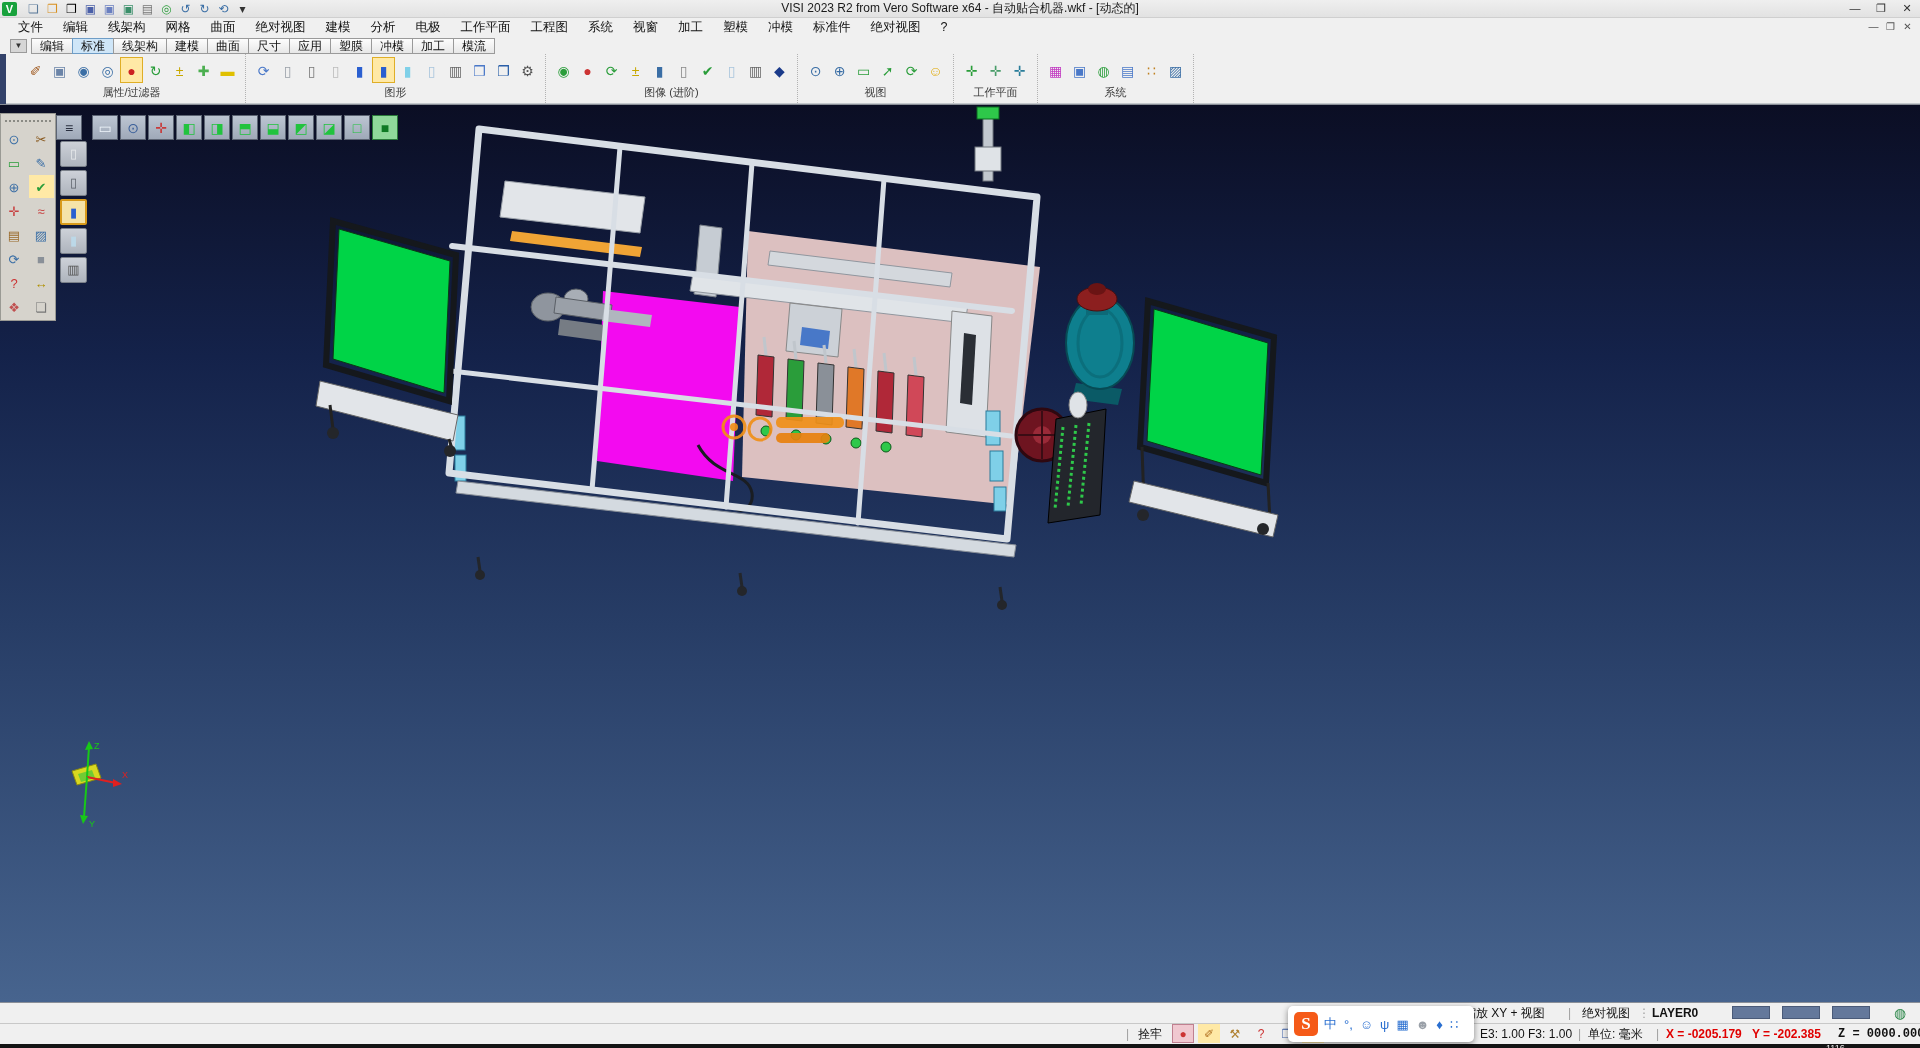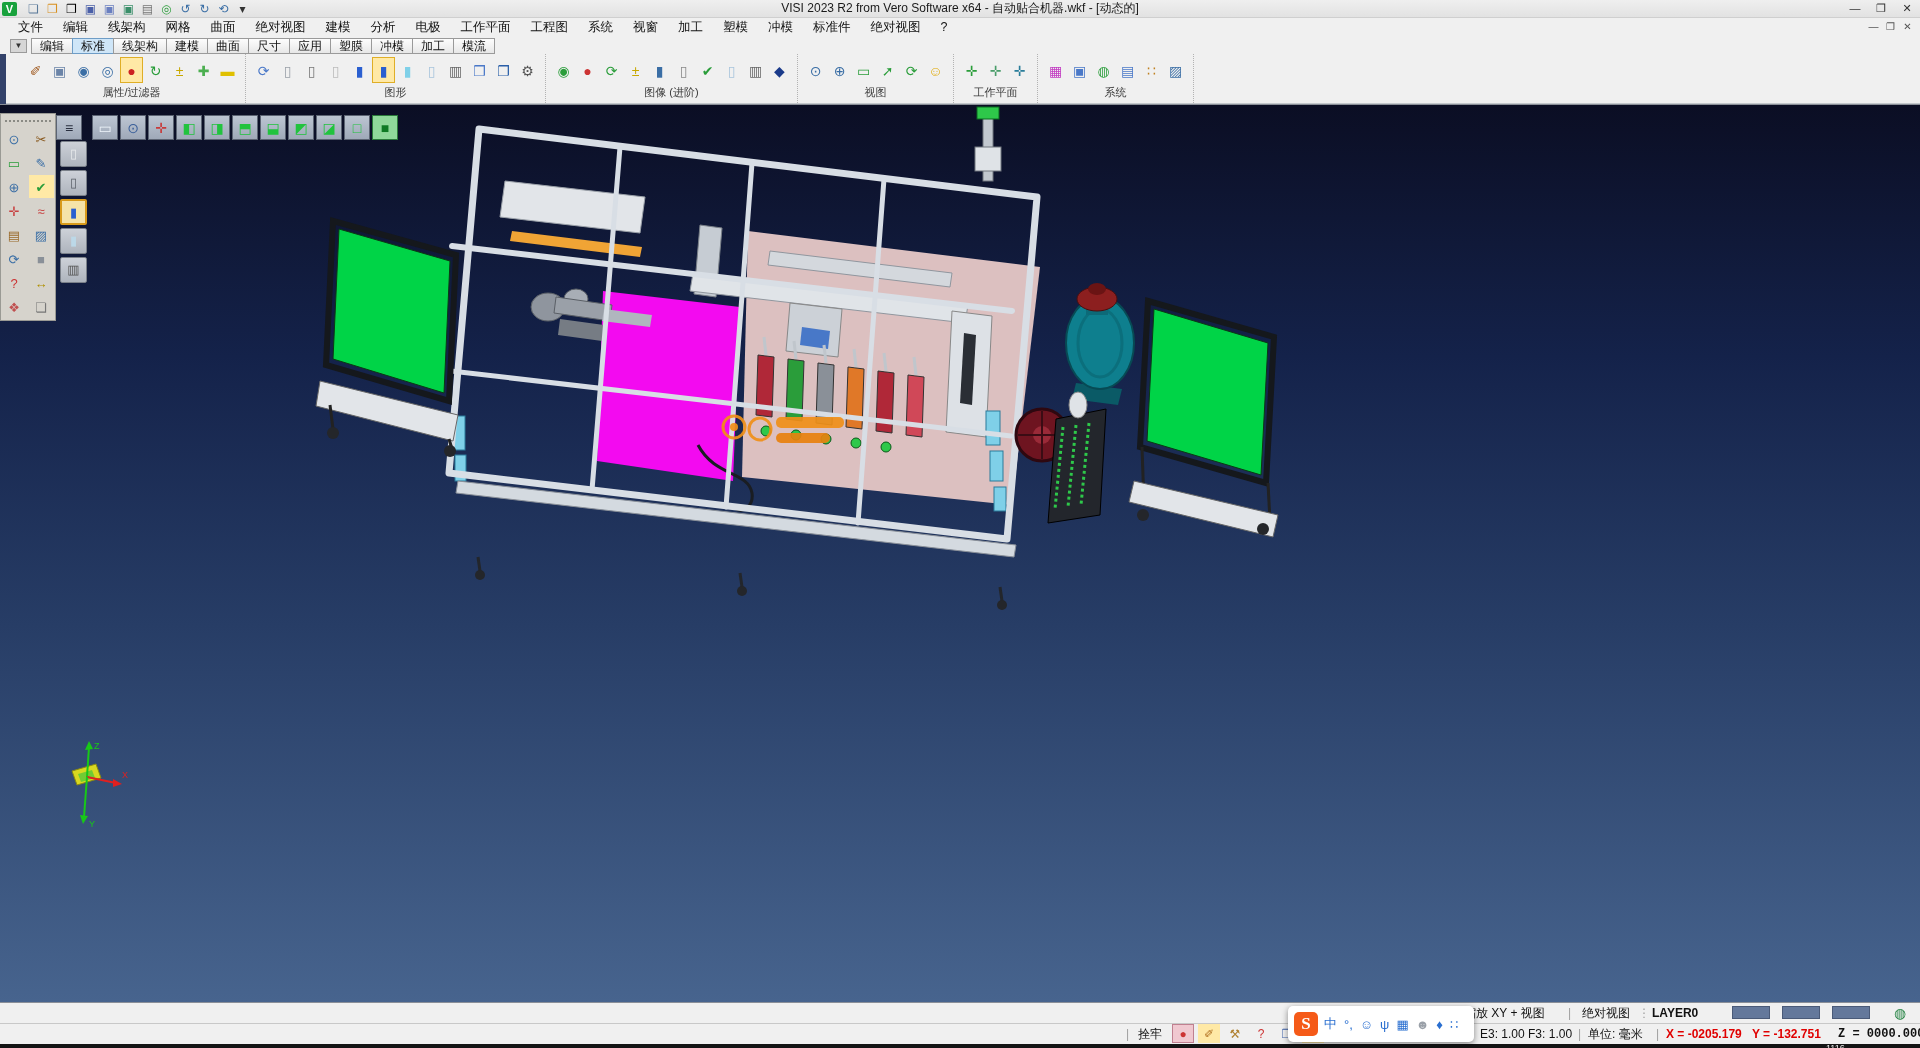--- a/index.html
+++ b/index.html
@@ -458,21 +458,21 @@
         <span class="icn" style="color: rgb(204, 51, 51);">?</span>
         <span class="icn" style="color: rgb(58, 95, 168);">❒</span>
         <span class="icn hl" style="color: rgb(138, 74, 192);">◧</span>
         <span class="icn" style="color: rgb(136, 136, 136);">▯</span>
       </div>
     <span class="s-abs" style="left:1480px;">E3: 1.00  F3: 1.00</span>
     <span class="s-abs sep" style="left:1578px;">|</span>
     <span class="s-abs" style="left:1588px;">单位: 毫米</span>
     <span class="s-abs sep" style="left:1656px;">|</span>
     <span class="s-abs coordX" style="left:1666px;">X = -0205.179</span>
-    <span class="s-abs coordY" style="left:1752px;">Y = -132.751</span>
+    <span class="s-abs coordY" style="left:1752px;">Y = -202.385</span>
     <span class="s-abs coordZ" style="left:1838px;">Z = 0000.000</span>
   </div>
 
   <div class="ime">
     <div class="slogo">S</div>
     <div style="display:flex; gap:7px; align-items:center;" id="imeicons">
         <span class="icn" style="color: rgb(42, 111, 208);">中</span>
         <span class="icn" style="color: rgb(42, 111, 208);">°,</span>
         <span class="icn" style="color: rgb(42, 111, 208);">☺</span>
         <span class="icn" style="color: rgb(42, 111, 208);">ψ</span>

